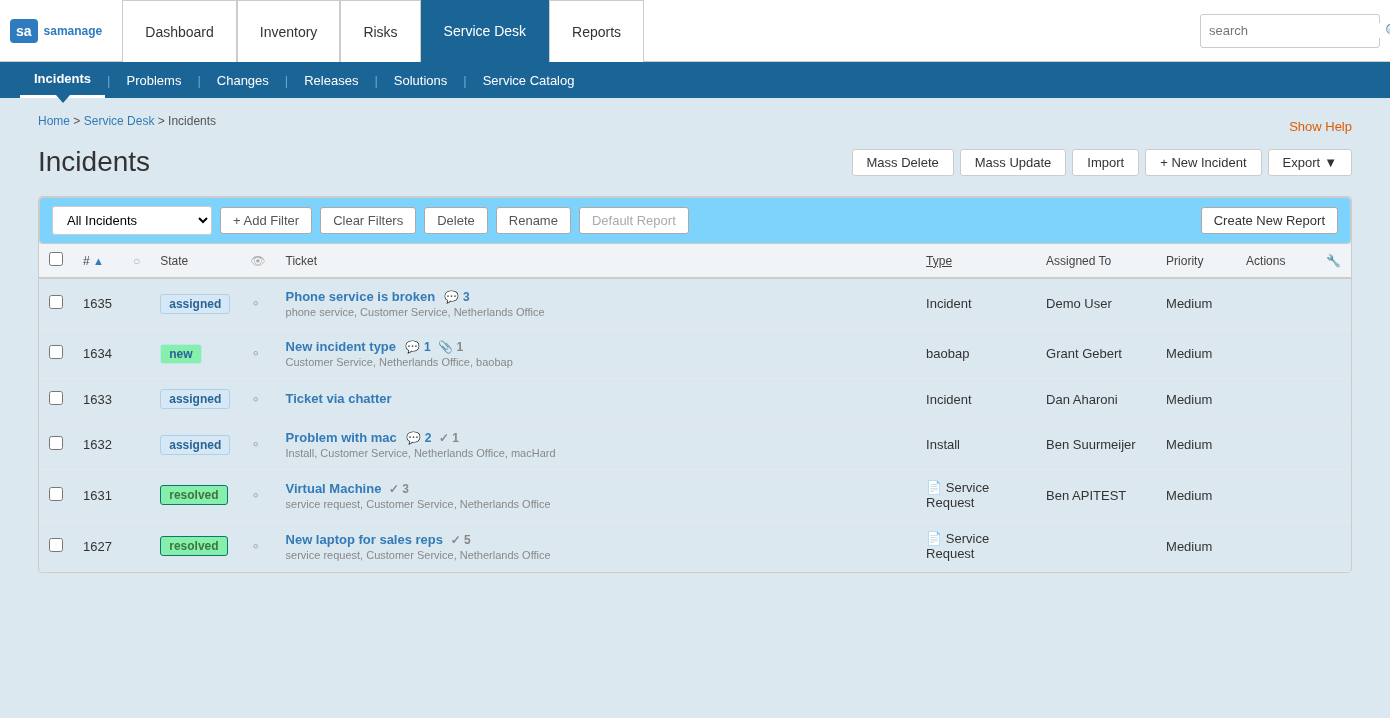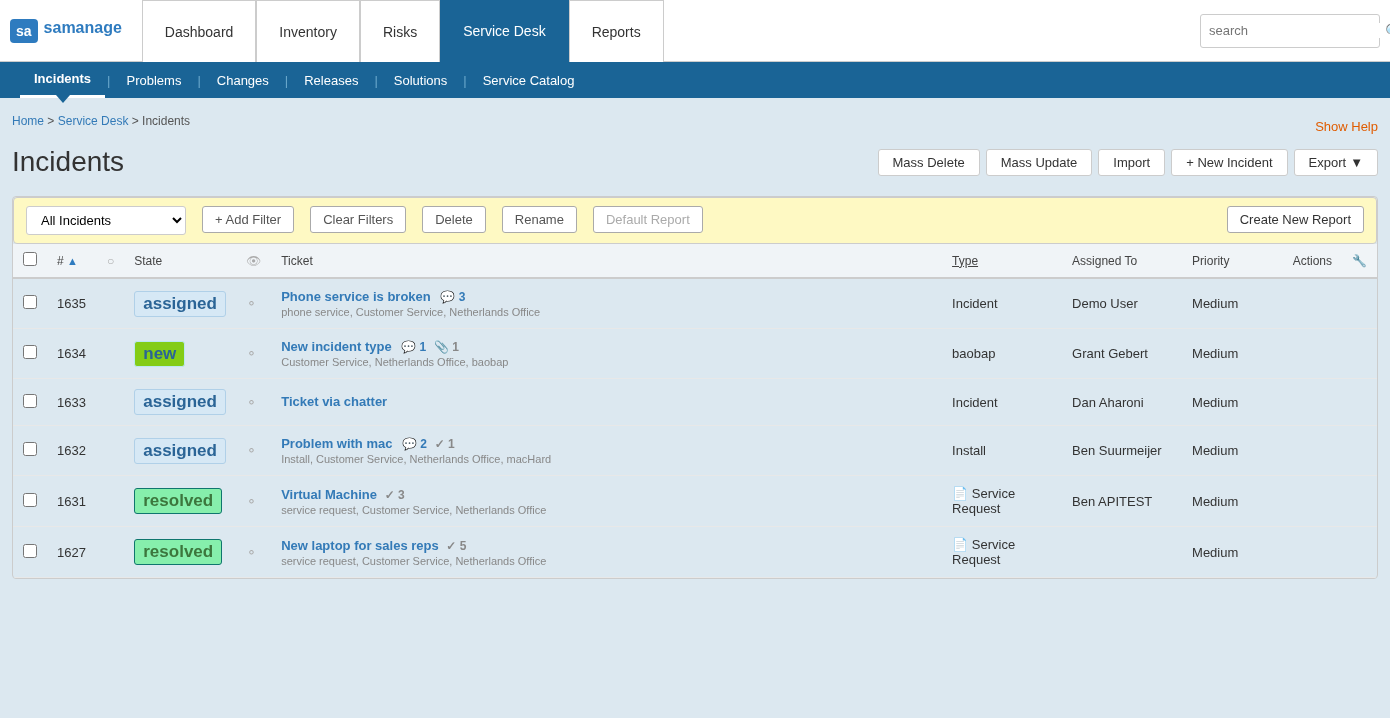--- a/index.html
+++ b/index.html
@@ -9,34 +9,34 @@
     .top-nav {
       background: #fff;
       display: flex;
       align-items: center;
       padding: 0 10px;
       height: 62px;
       border-bottom: 1px solid #ccc;
     }
     .logo {
       display: flex;
-      align-items: flex-start;
+      align-items: center;
       margin-right: 20px;
     }
     .logo-box {
       background: #2e7bbf;
       color: #fff;
       font-weight: bold;
       font-size: 14px;
       padding: 4px 6px;
       border-radius: 4px;
       margin-right: 6px;
     }
     .logo-text {
-      font-size: 16px;
+      font-size: 12px;
       color: #2e7bbf;
       font-weight: bold;
     }
     .nav-tabs {
       display: flex;
       align-items: center;
       height: 100%;
       flex: 1;
     }
     .nav-tab {
@@ -114,21 +114,21 @@
       transform: translateX(-50%);
       width: 0;
       height: 0;
       border-left: 7px solid transparent;
       border-right: 7px solid transparent;
       border-top: 8px solid #1a6496;
     }
 
     
     .main-content {
-      padding: 16px 12px;
+      padding: 16px 38px;
     }
     .breadcrumb {
       font-size: 12px;
       color: #337ab7;
       margin-bottom: 10px;
     }
     .breadcrumb span { color: #555; }
 
     .page-header {
       display: flex;
@@ -168,27 +168,27 @@
       color: #333;
     }
     .btn-export {
       display: flex;
       align-items: center;
       gap: 4px;
     }
 
     
     .filter-bar {
-      background: #fef9c3;
+      background: #7dd3fc;
       border: 1px solid #ccc;
       border-radius: 4px;
       padding: 8px 12px;
       display: flex;
-      align-items: flex-start;
-      gap: 16px;
+      align-items: center;
+      gap: 8px;
       margin-bottom: 0;
     }
     .filter-select {
       padding: 5px 10px;
       border: 1px solid #ccc;
       border-radius: 3px;
       background: #fff;
       font-size: 13px;
       min-width: 160px;
     }
@@ -243,37 +243,37 @@
     }
     .col-check { width: 30px; }
     .col-id { width: 50px; }
     .col-sort { width: 24px; }
     .col-state { width: 80px; }
     .col-eye { width: 30px; }
     .col-title { width: auto; }
     .col-type { width: 120px; text-decoration: underline; }
     .col-assigned { width: 120px; }
     .col-priority { width: 80px; }
-    .col-actions { width: 80px; text-align: right; }
+    .col-actions { width: 80px; }
     .col-wrench { width: 30px; }
 
     .state-badge {
       display: inline-block;
       padding: 2px 8px;
       border-radius: 3px;
-      font-size: 17px;
+      font-size: 12px;
       font-weight: bold;
     }
     .state-assigned {
       background: #d6e8f5;
       color: #2a6496;
       border: 1px solid #b0d0e8;
     }
     .state-new {
-      background: #84cc16;
+      background: #86efac;
       color: #2a6496;
       border: 1px solid #bce8f1;
     }
     .state-resolved {
       background: #86efac;
       color: #3c763d;
       border: 1px solid #0f766e;
     }
 
     .incident-link {

